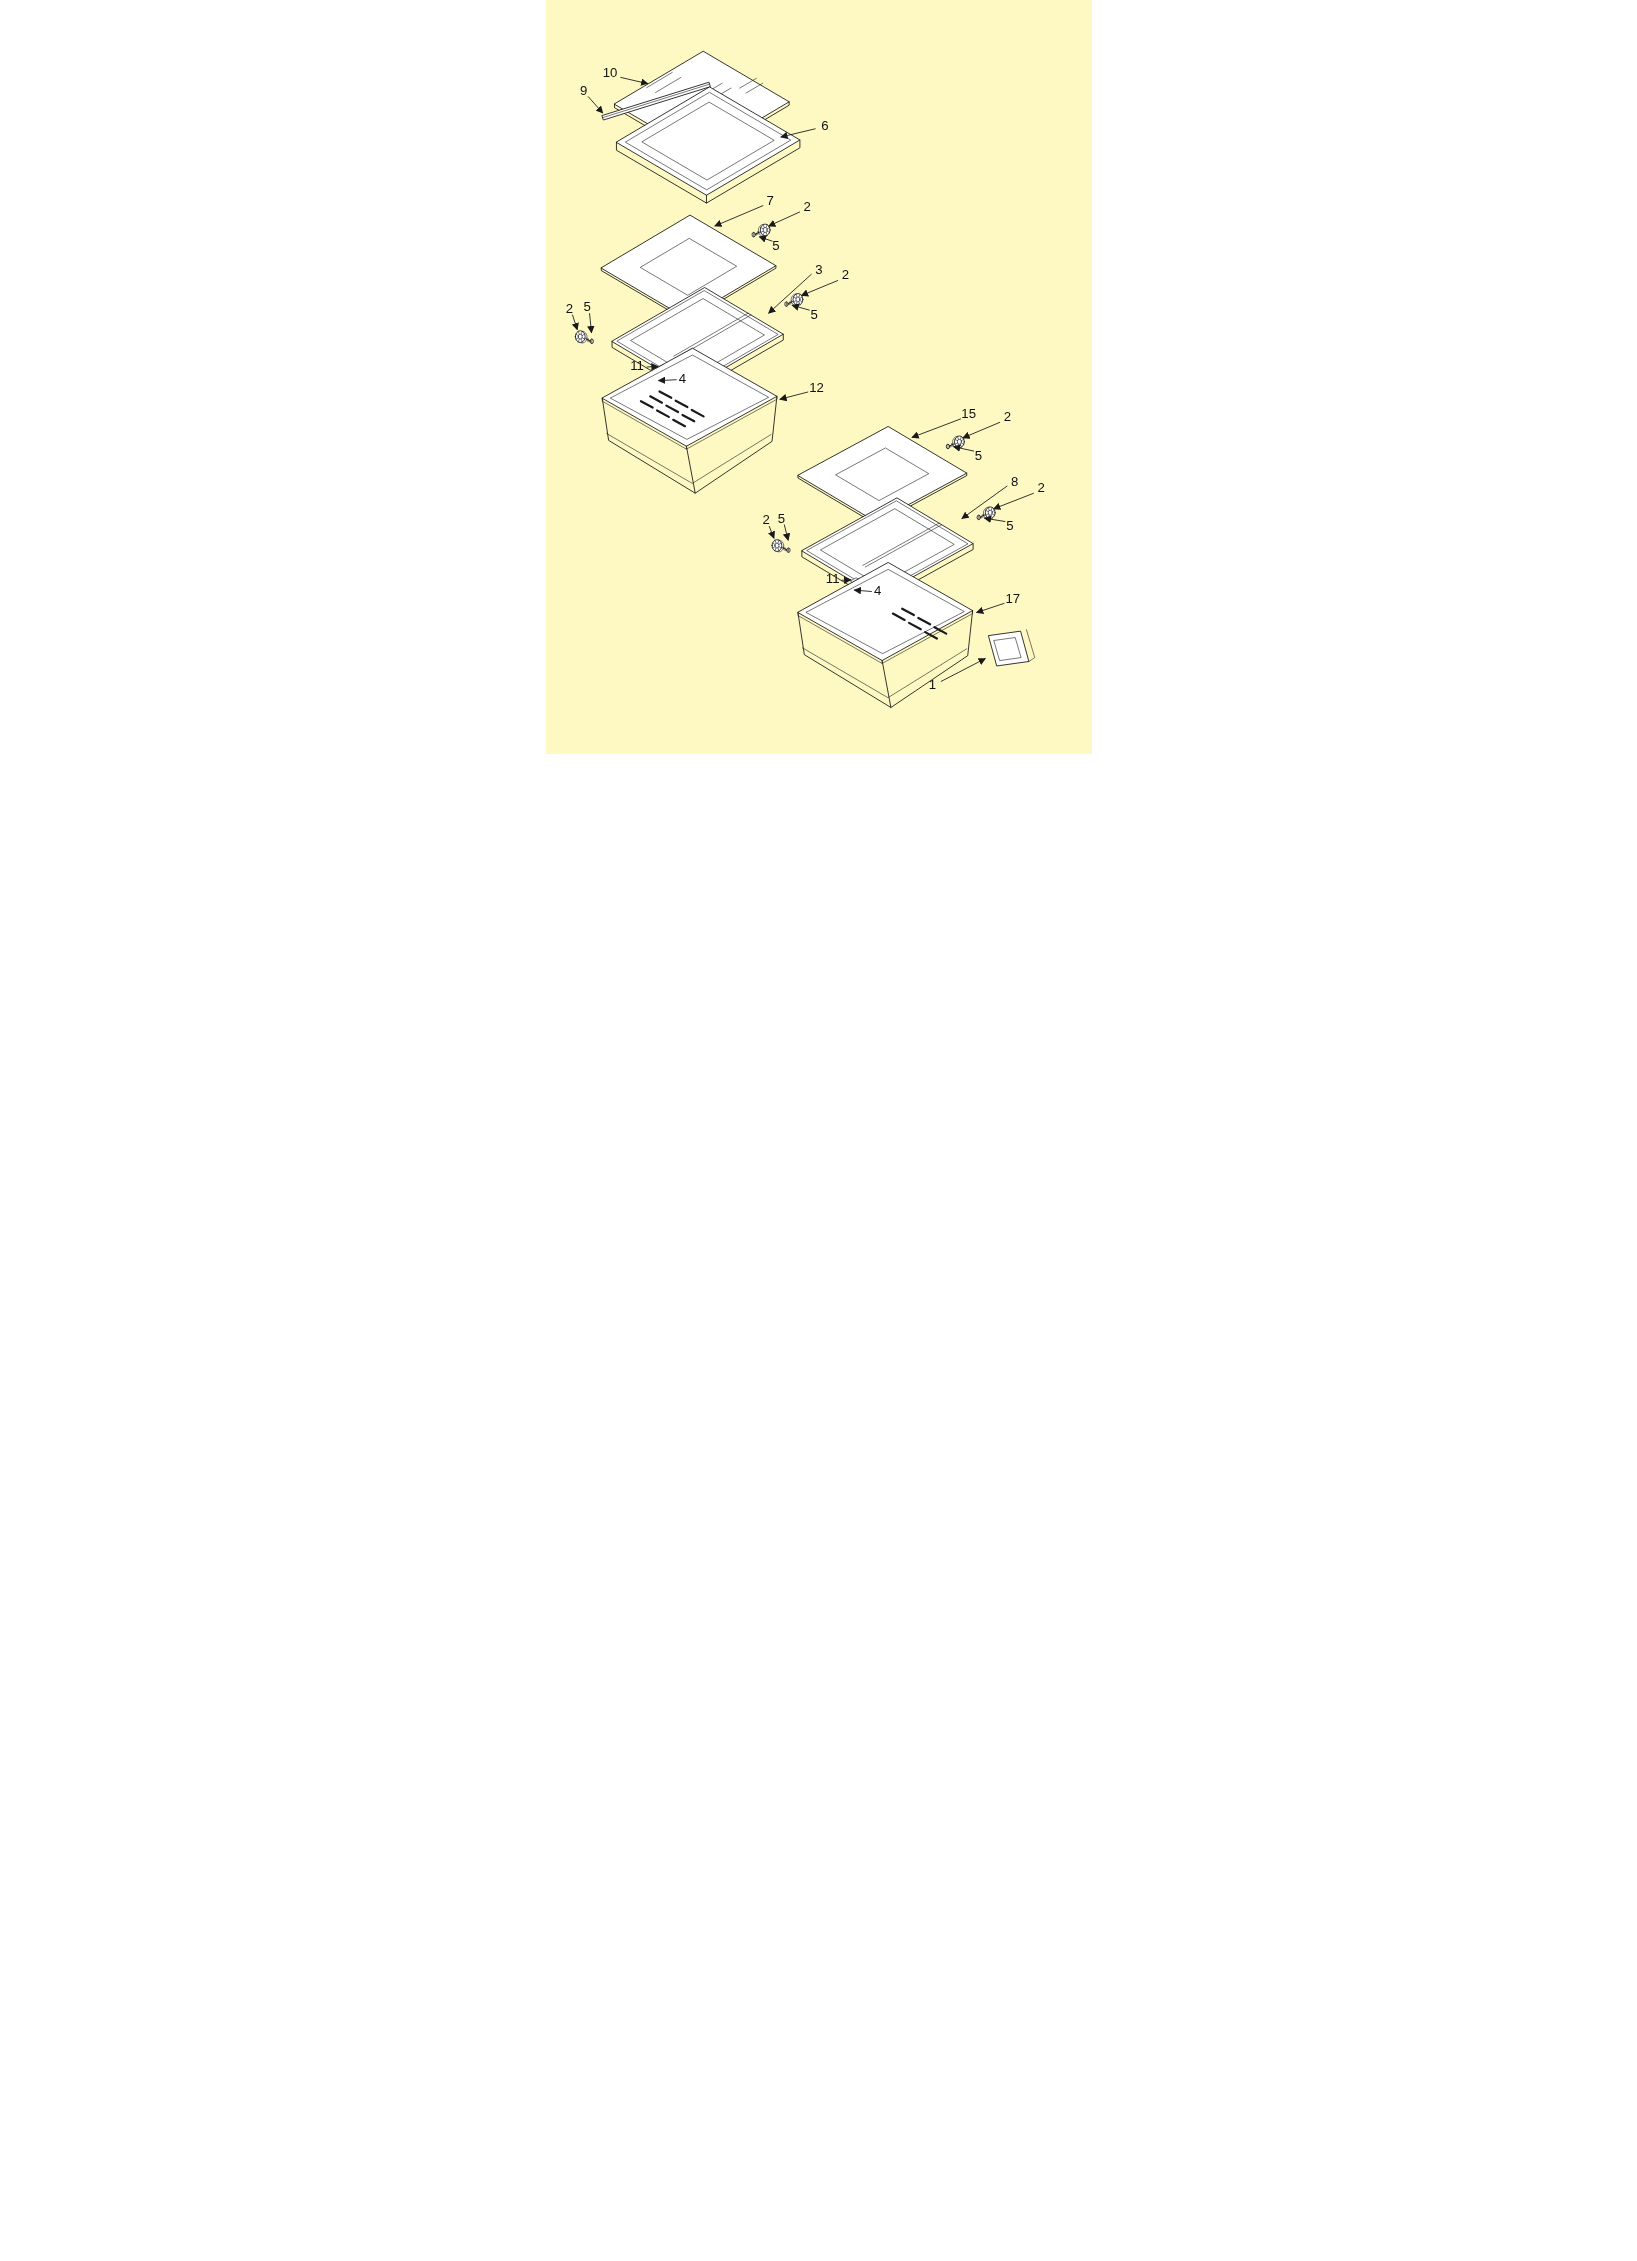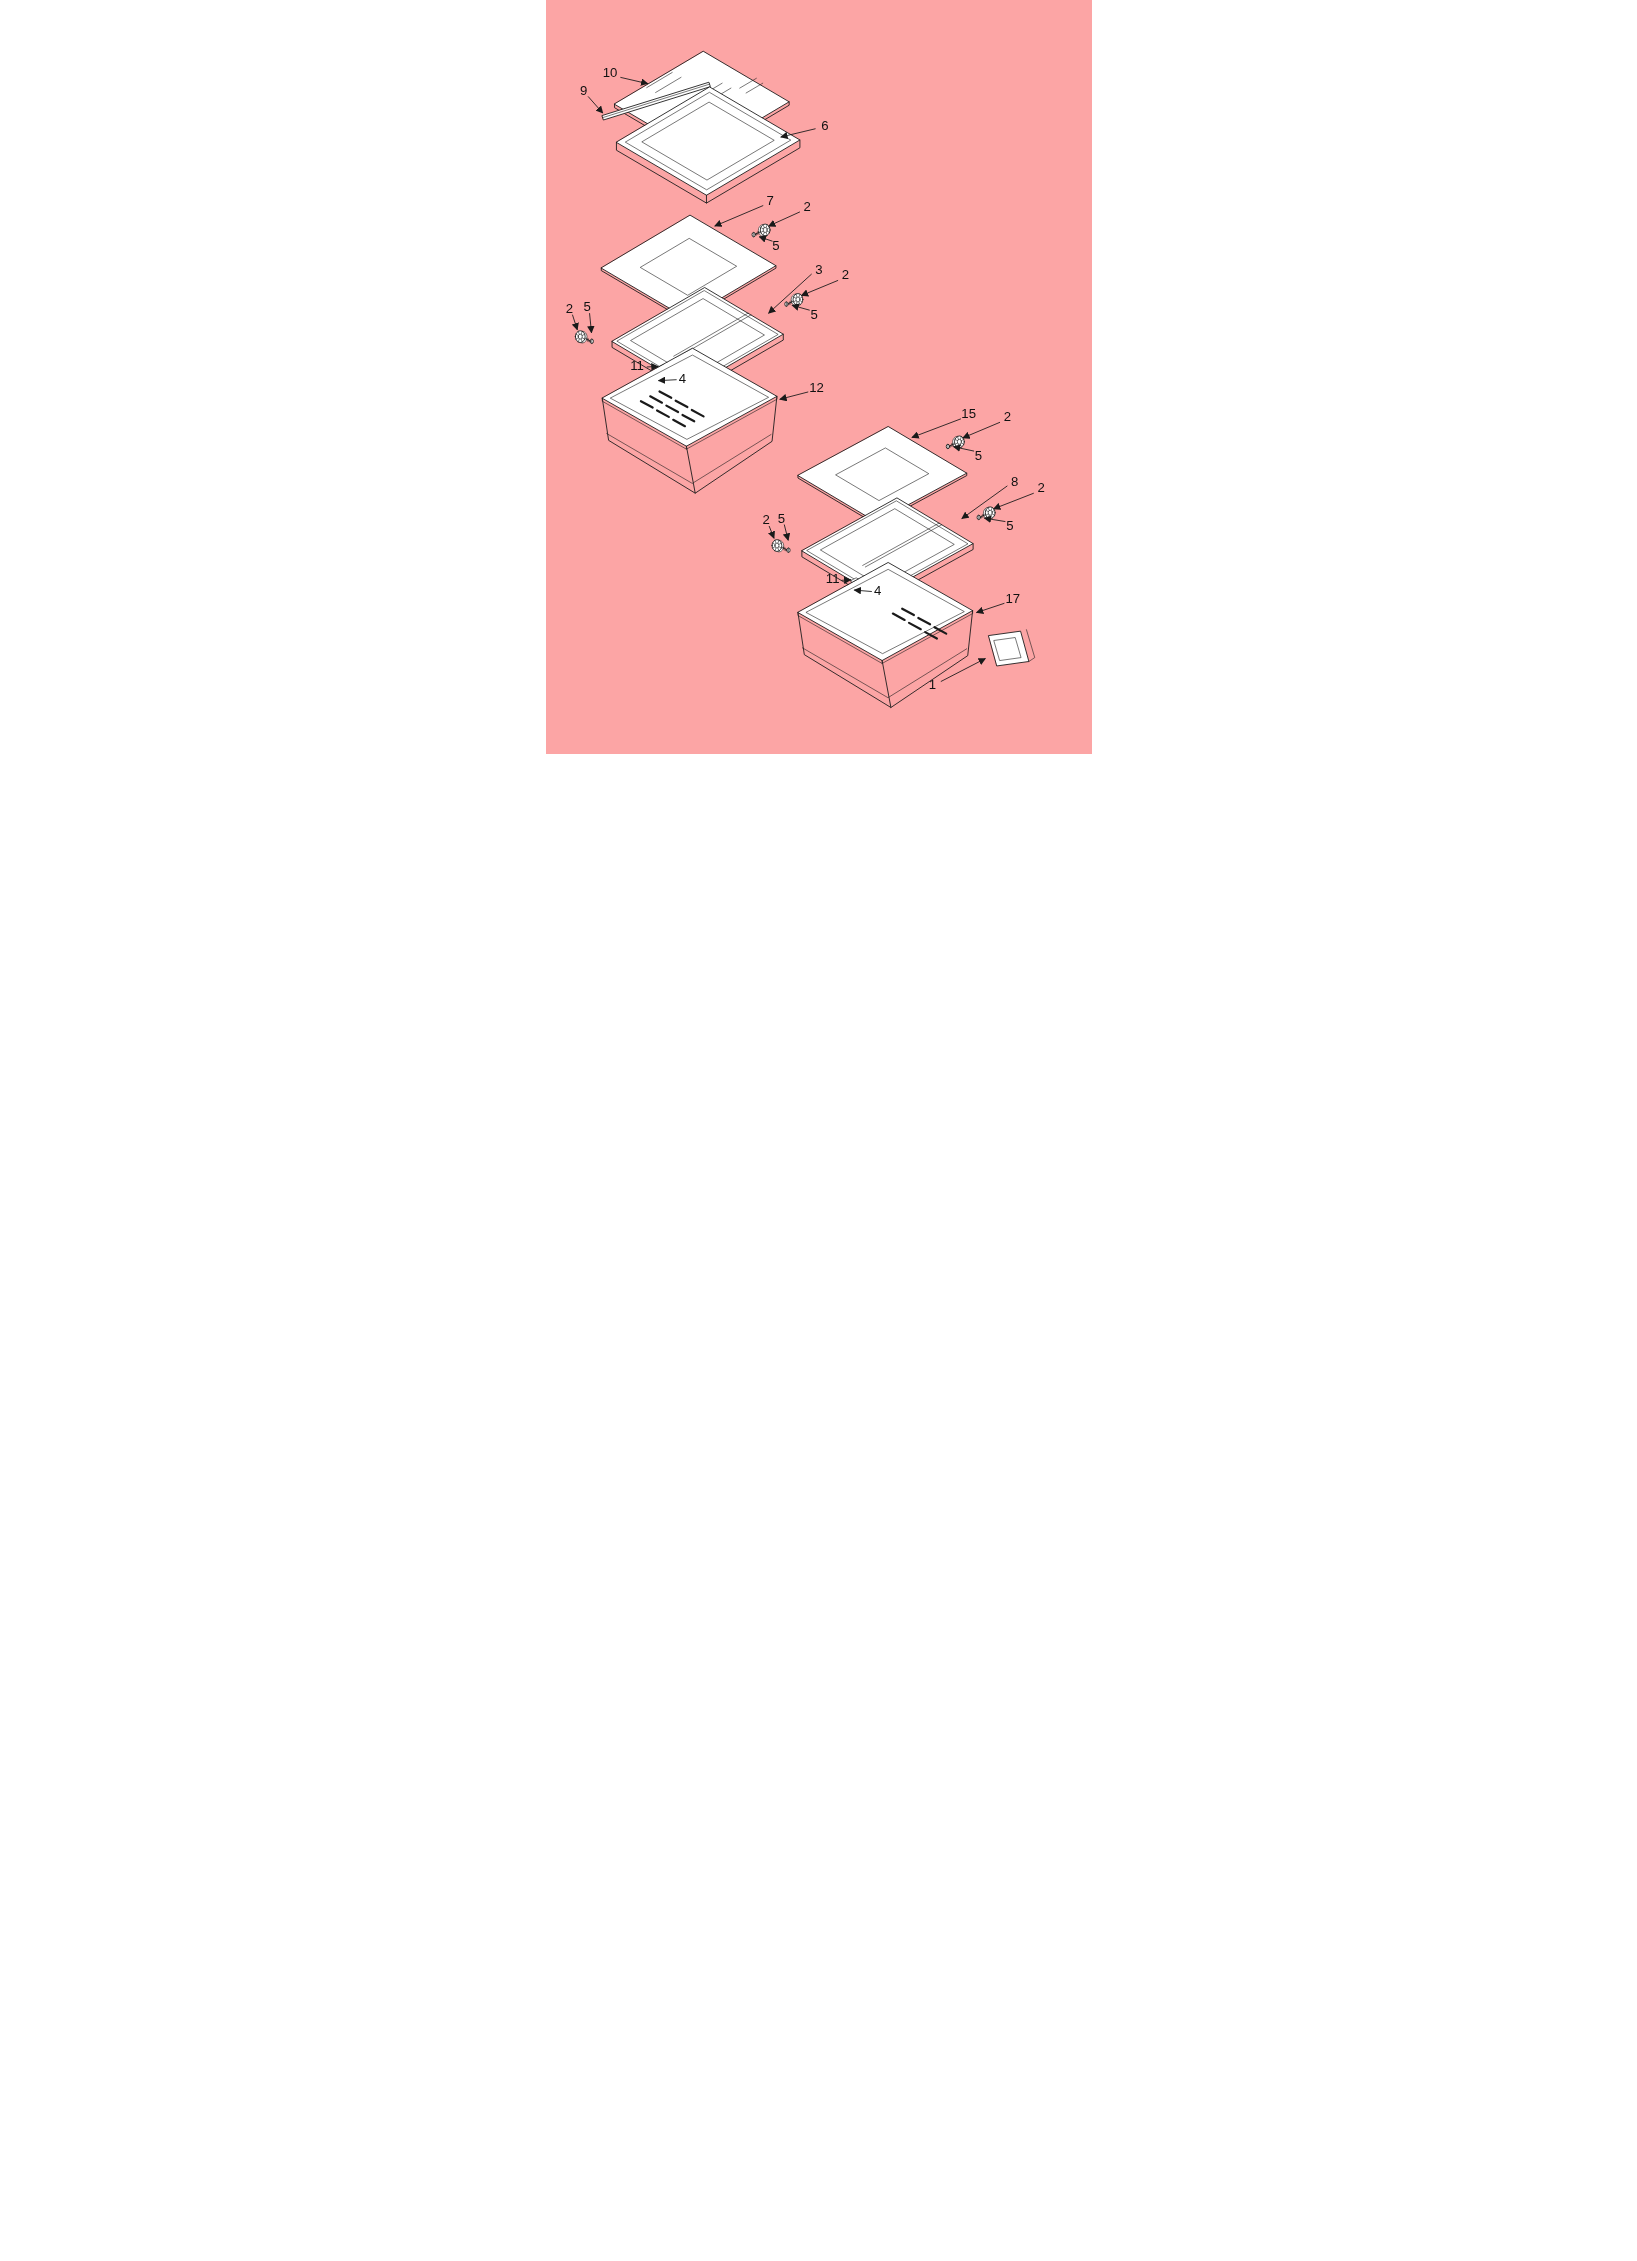--- a/index.html
+++ b/index.html
@@ -5,21 +5,21 @@
   html, body {
     margin: 0;
     padding: 0;
     background: #ffffff;
   }
   .diagram-page {
     position: relative;
     width: 546px;
     height: 754px;
     margin: 0 auto;
-    background: #fca5a5;
+    background: #fef9c3;
     font-family: "Liberation Sans", sans-serif;
   }
   svg { display: block; width: 100%; height: 100%; }
   .ln   { fill: none; stroke: #1a1a1a; stroke-width: 1.8; stroke-linejoin: round; stroke-linecap: round; }
   .thin { stroke-width: 1.2; }
   .f-white { fill: #ffffff; }
   .arr  { stroke: #1a1a1a; stroke-width: 1.8; fill: none; marker-end: url(#arrowhead); }
   .lbl  { font: 27px "Liberation Sans", sans-serif; fill: #111111; text-anchor: middle; }
   .slot { stroke: #1a1a1a; stroke-width: 4.5; stroke-linecap: round; }
 </style>

